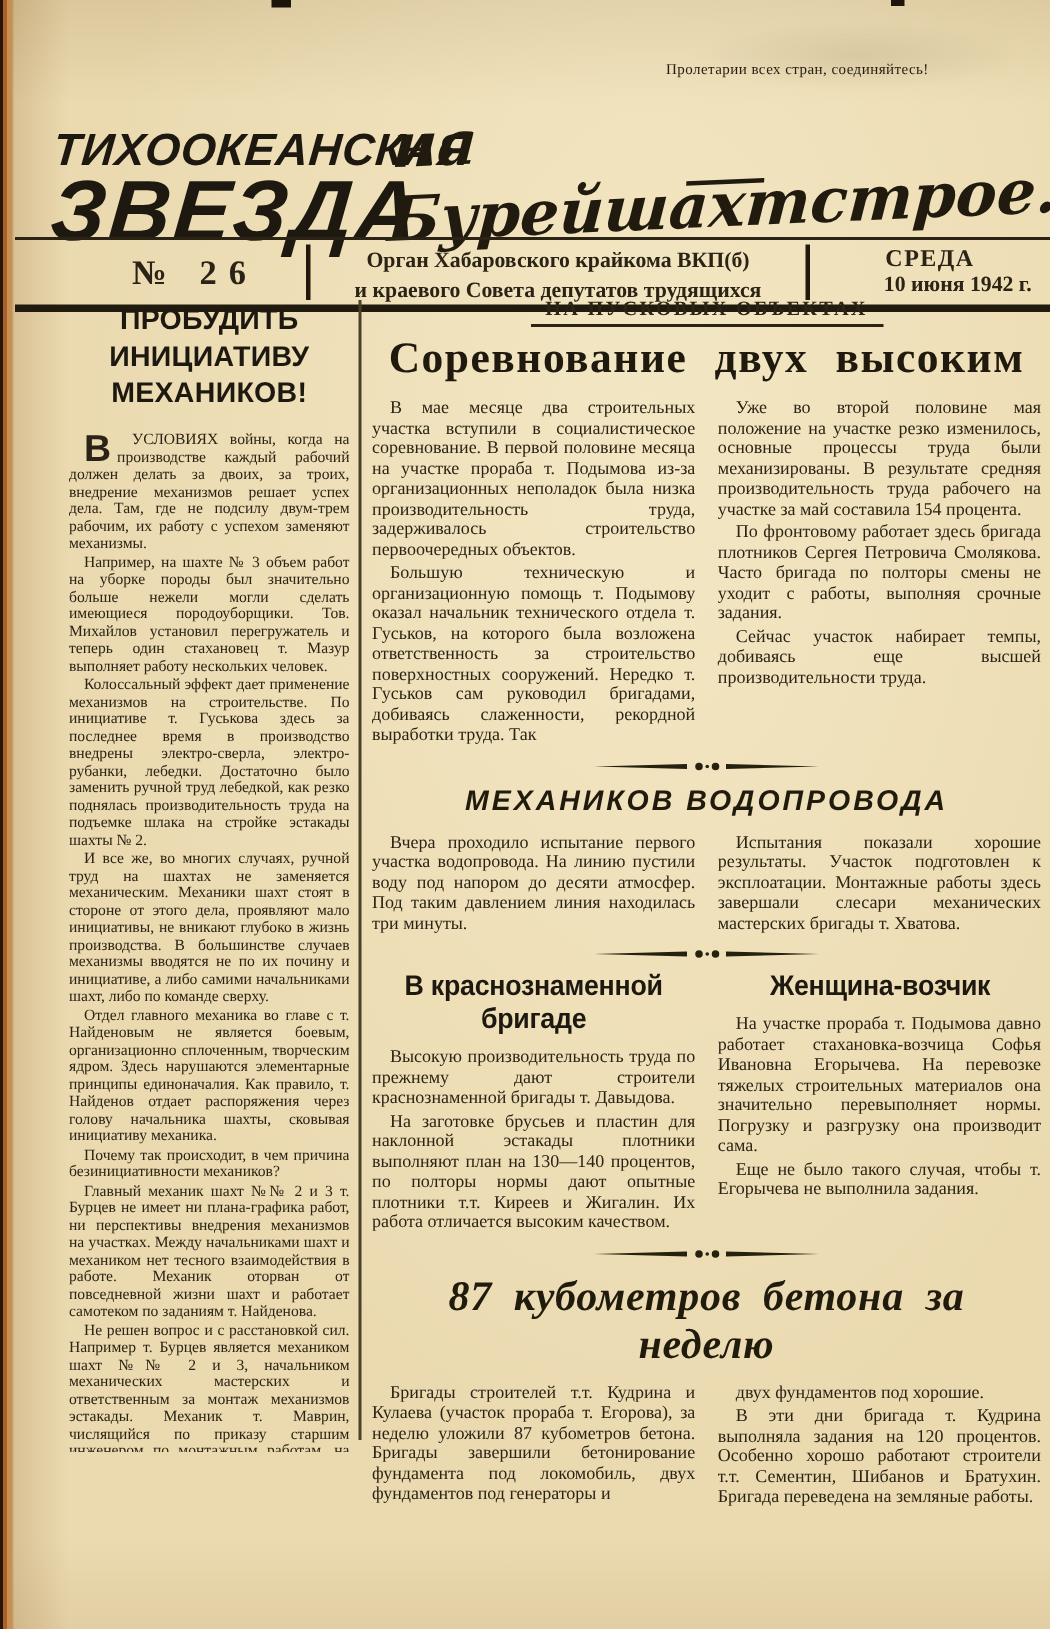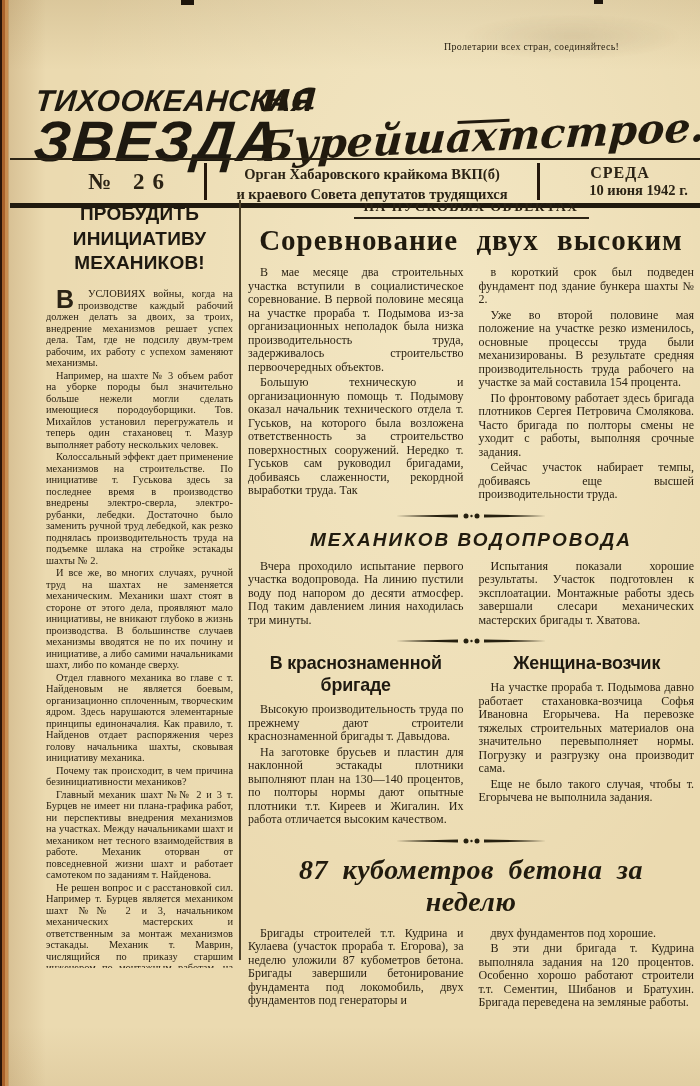--- a/index.html
+++ b/index.html
@@ -158,21 +158,20 @@
     </div>
     <div class="headline-main">Соревнование двух высоким</div>
 
     <div class="two-col">
       <div class="col">
           <p>В мае месяце два строительных участка вступили в социалистическое соревнование. В первой половине месяца на участке прораба т. Подымова из-за организационных неполадок была низка производительность труда, задерживалось строительство первоочередных объектов.</p>
           <p>Большую техническую и организационную помощь т. Подымову оказал начальник технического отдела т. Гуськов, на которого была возложена ответственность за строительство поверхностных сооружений. Нередко т. Гуськов сам руководил бригадами, добиваясь слаженности, рекордной выработки труда. Так</p>
         </div>
       <div class="cvrule"></div>
       <div class="col">
-          <p>в короткий срок был подведен фундамент под здание бункера шахты № 2.</p>
           <p>Уже во второй половине мая положение на участке резко изменилось, основные процессы труда были механизированы. В результате средняя производительность труда рабочего на участке за май составила 154 процента.</p>
           <p>По фронтовому работает здесь бригада плотников Сергея Петровича Смолякова. Часто бригада по полторы смены не уходит с работы, выполняя срочные задания.</p>
           <p>Сейчас участок набирает темпы, добиваясь еще высшей производительности труда.</p>
         </div>
     </div>
 
     <div class="divider">
       <svg width="150" height="10" viewBox="0 0 150 10">
         <polygon points="0,5 62,3.4 62,6.6" fill="currentColor"></polygon>
         <circle cx="70" cy="5" r="2.5" fill="currentColor"></circle>

